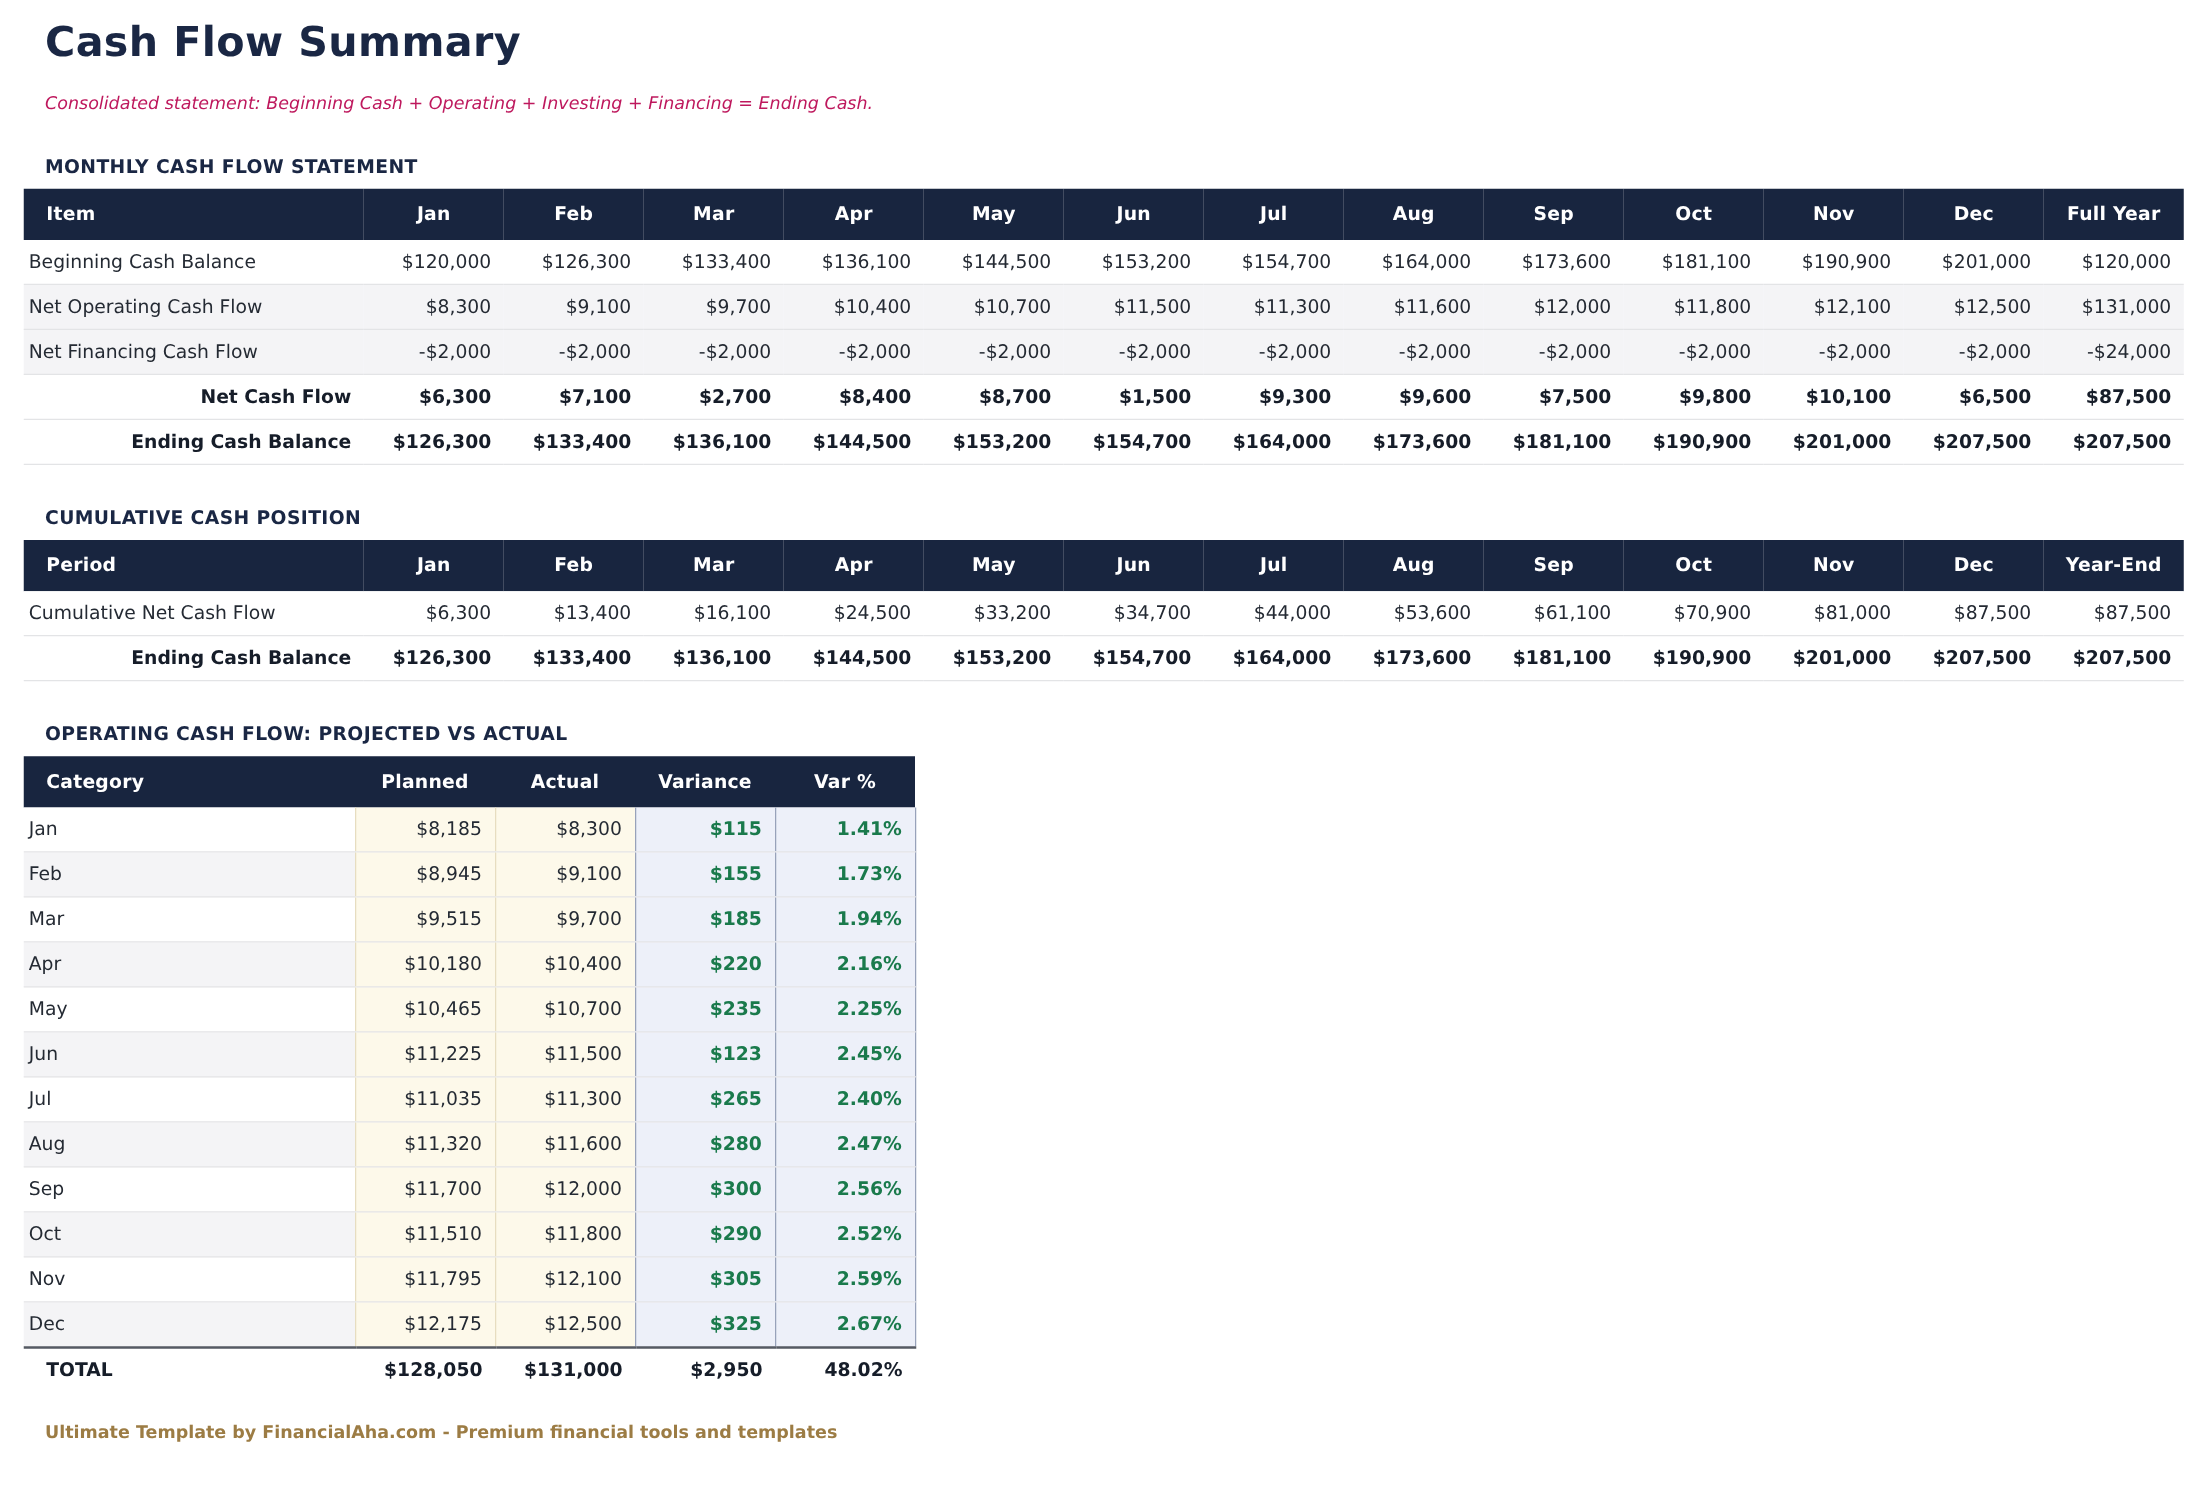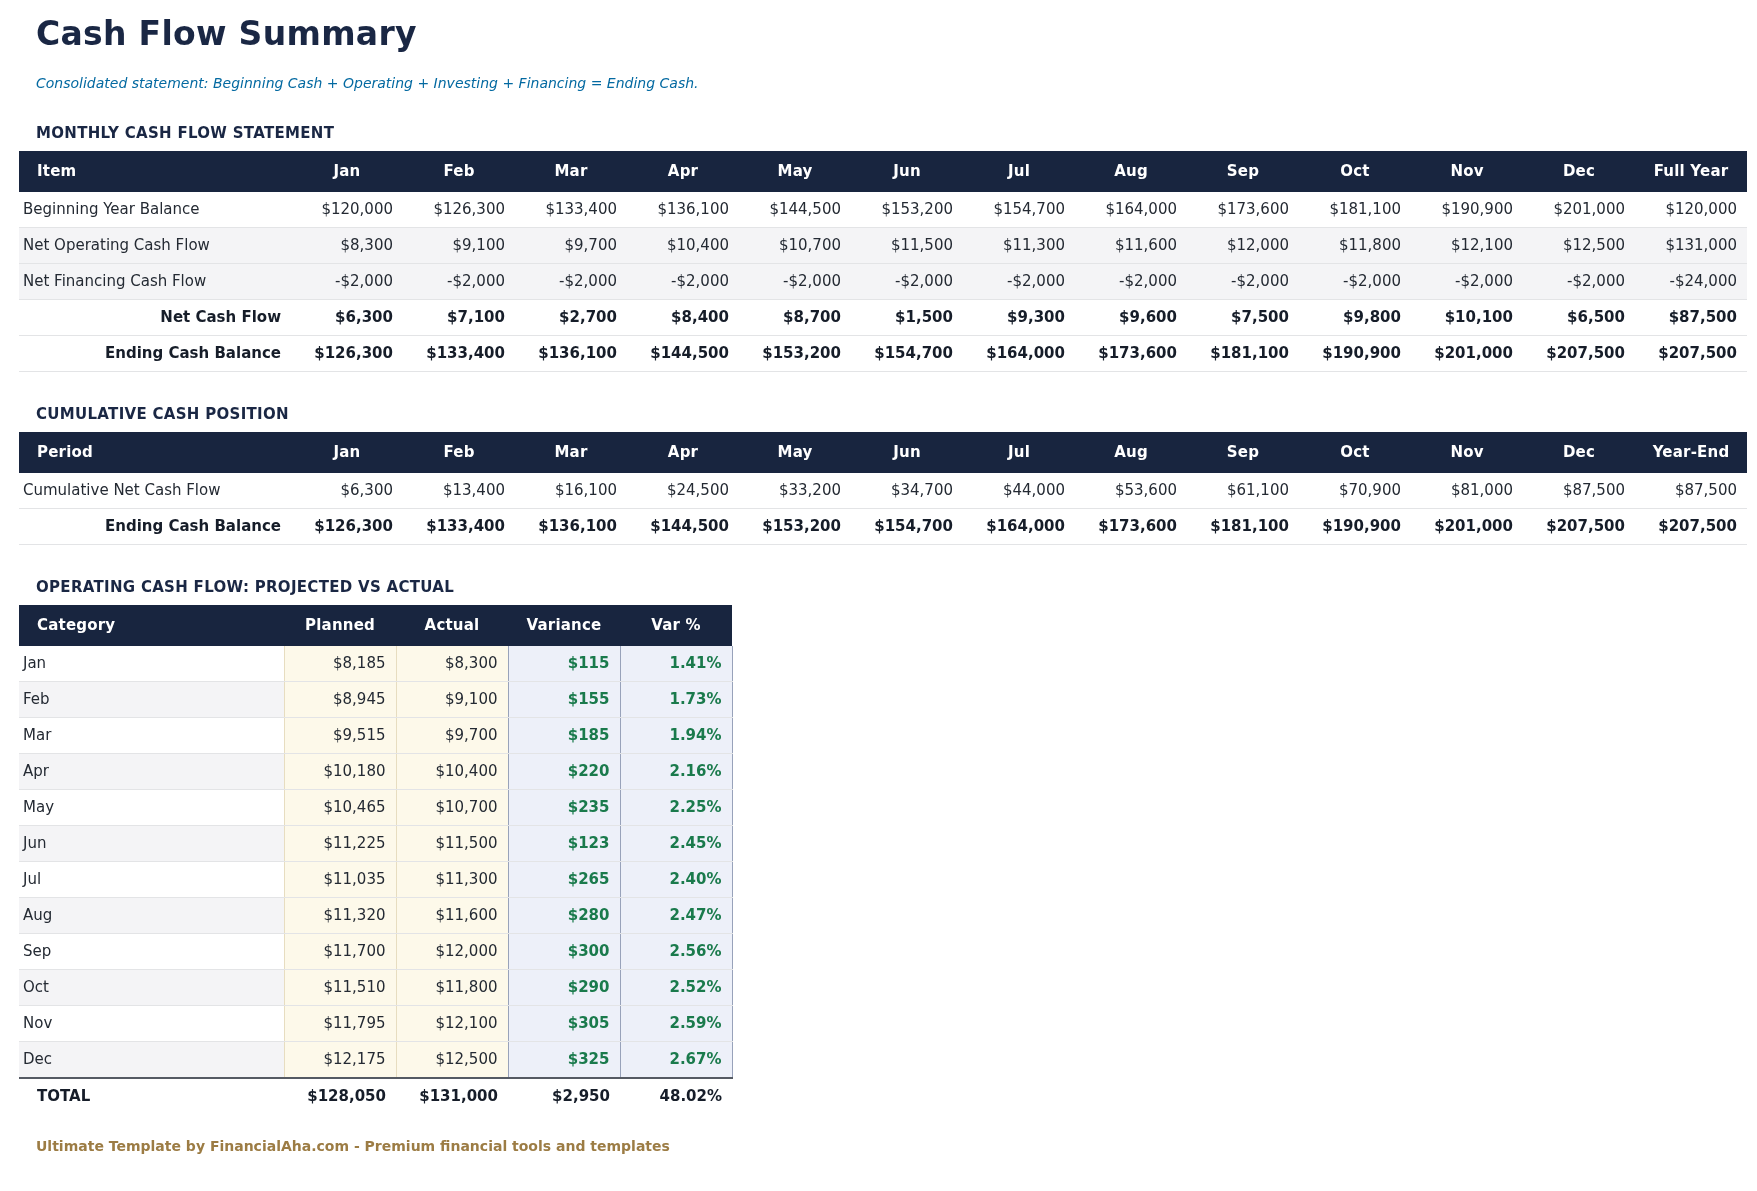--- a/index.html
+++ b/index.html
@@ -9,21 +9,21 @@
     font-family:"DejaVu Sans","Liberation Sans",sans-serif;
     color:#242a33;
   }
   .content { padding:14px 0 0 19px; }
 
   h1.page-title {
     font-size:33px; font-weight:bold; color:#1a2744;
     letter-spacing:.3px; margin:0 0 0 17px;
   }
   p.subtitle {
-    font-style:italic; color:#0369a1; font-size:14px;
+    font-style:italic; color:#be185d; font-size:14px;
     margin:22px 0 0 17px;
   }
   h2.section {
     font-size:15px; font-weight:bold; color:#1a2744;
     letter-spacing:.3px; margin:33px 0 9px 17px;
   }
 
   table { border-collapse:collapse; table-layout:fixed; }
   table.wide   { width:1728px; }
   table.narrow { width:713px; }
@@ -99,21 +99,21 @@
             <th>Aug</th>
             <th>Sep</th>
             <th>Oct</th>
             <th>Nov</th>
             <th>Dec</th>
             <th>Full Year</th>
           </tr>
         </thead>
         <tbody>
           <tr class="">
-            <td class="label">Beginning Year Balance</td>
+            <td class="label">Beginning Cash Balance</td>
             <td>$120,000</td>
             <td>$126,300</td>
             <td>$133,400</td>
             <td>$136,100</td>
             <td>$144,500</td>
             <td>$153,200</td>
             <td>$154,700</td>
             <td>$164,000</td>
             <td>$173,600</td>
             <td>$181,100</td>

